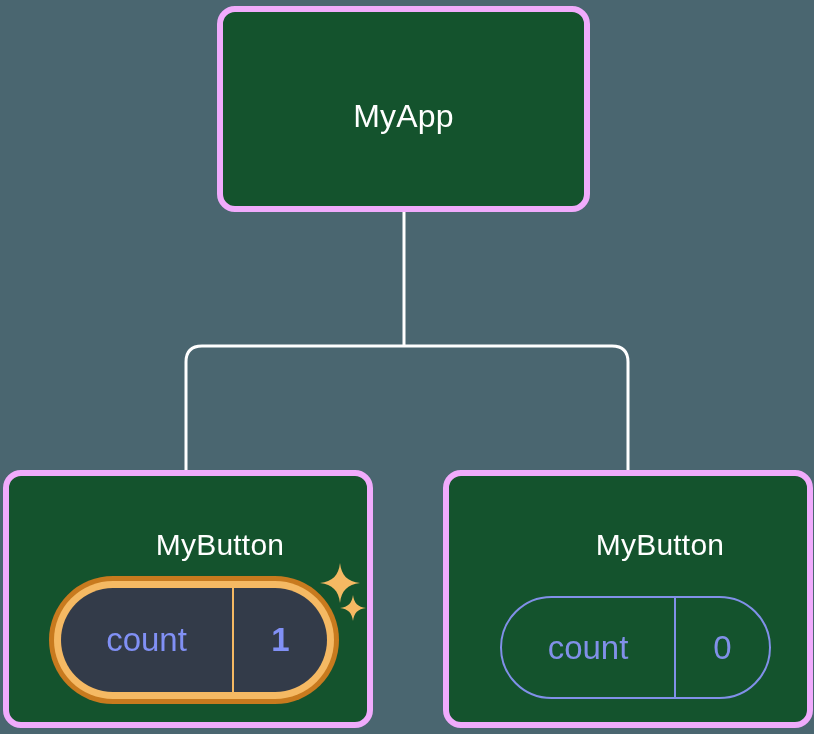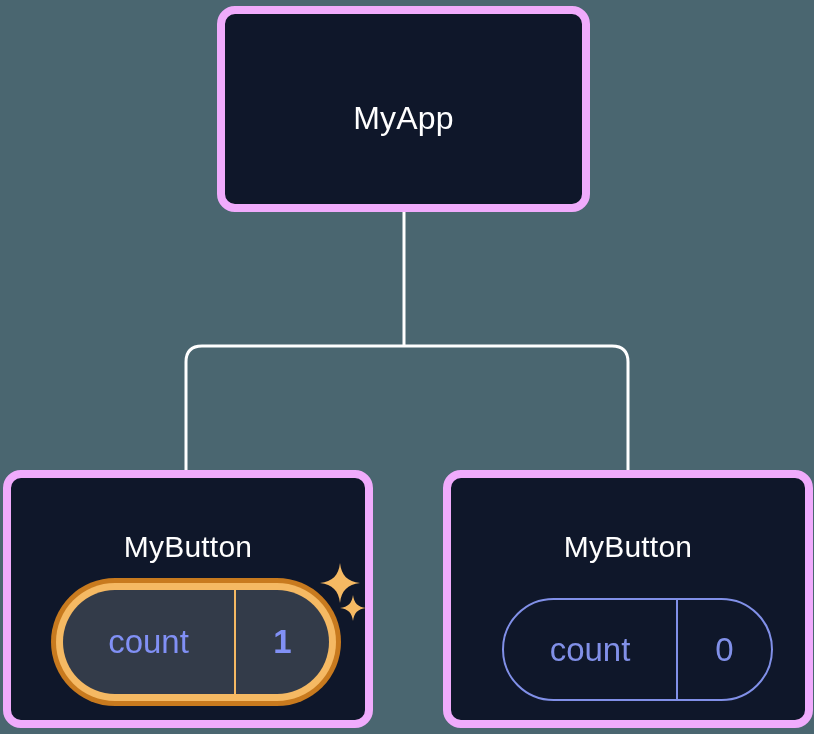--- a/index.html
+++ b/index.html
@@ -27,22 +27,22 @@
     top: 0;
     width: 814px;
     height: 734px;
     z-index: 1;
   }
 
   
   .node {
     position: absolute;
     z-index: 2;
-    background: #0f172a;
-    border: 8px solid #f0abfc;
+    background: #14532d;
+    border: 6px solid #f0abfc;
     border-radius: 18px;
     box-sizing: border-box;
   }
   .node-title {
     position: absolute;
     left: 0;
     width: 100%;
     text-align: center;
     color: #ffffff;
     font-weight: 400;
@@ -71,20 +71,21 @@
   }
   #node-child-1 {
     left: 443px;
     top: 470px;
     width: 370px;
     height: 258px;
   }
   .child-title {
     top: 52px;
     font-size: 30px;
+    padding-left: 32px;
   }
 
   
   .pill {
     position: absolute;
     box-sizing: border-box;
     display: flex;
     align-items: stretch;
     border-radius: 999px;
     overflow: hidden;

